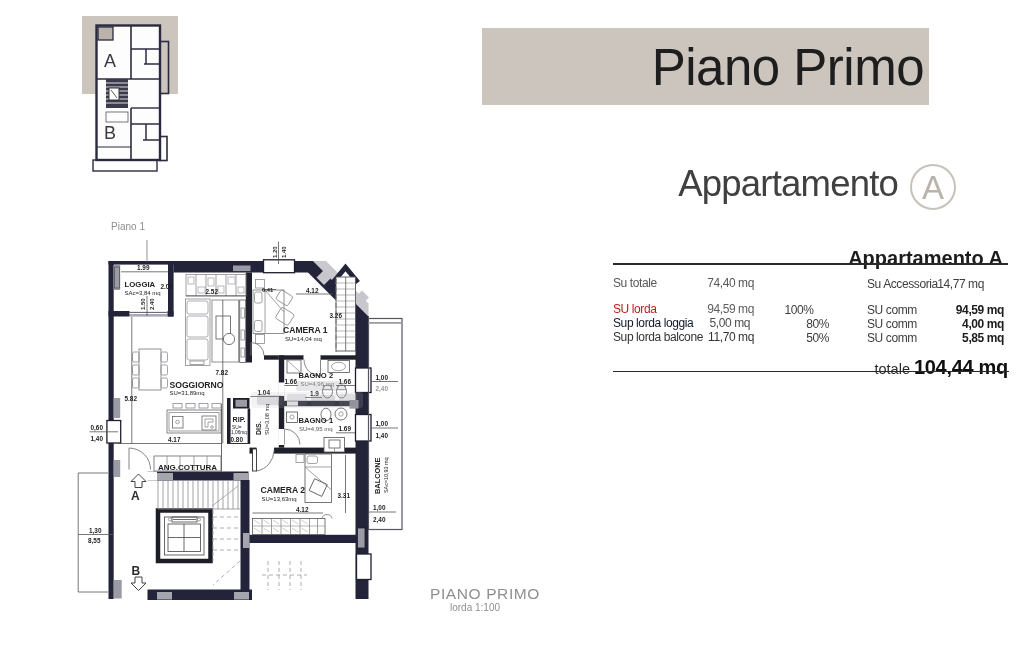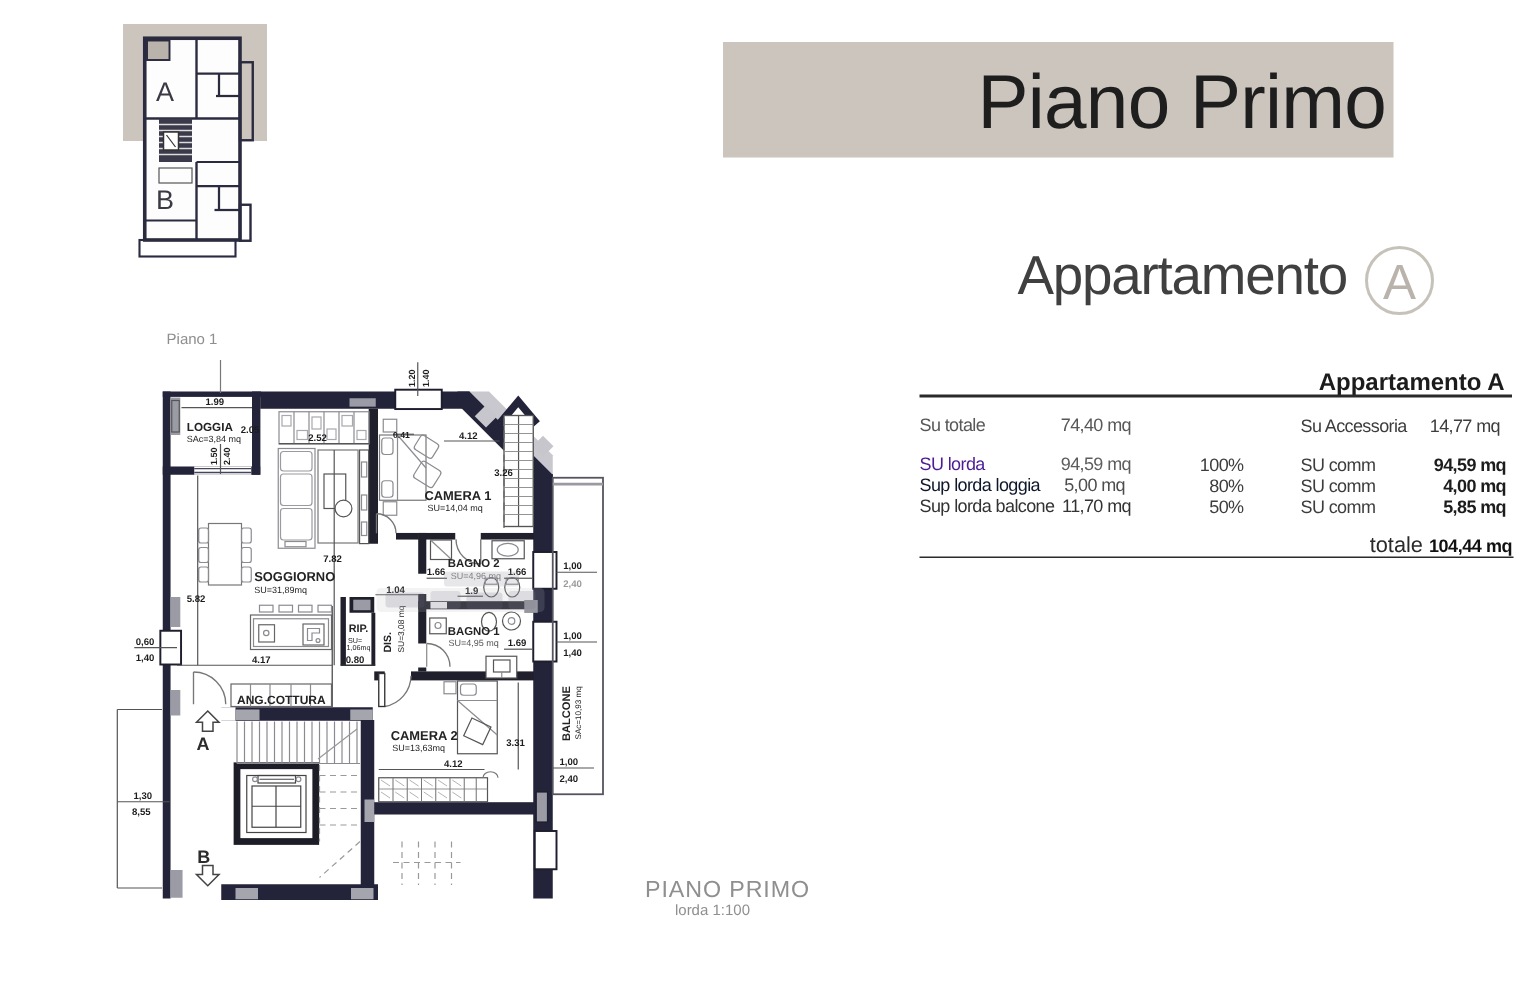--- a/index.html
+++ b/index.html
@@ -9,42 +9,42 @@
 .bold{font-weight:bold;color:#1c1c1c;}
 </style></head>
 <body>
 
 <div class="abs" style="left:482px;top:28px;width:447px;height:77px;background:#cbc5bd;"></div>
 <div class="abs" style="left:482px;top:28px;width:442px;height:77px;line-height:79px;text-align:right;font-size:51px;letter-spacing:-0.5px;color:#1e1e1e;">Piano Primo</div>
 
 <div class="abs" style="left:600px;top:163px;width:298px;text-align:right;font-size:36.5px;letter-spacing:-0.8px;color:#404040;">Appartamento</div>
 <div class="abs" style="left:910px;top:164px;width:46px;height:46px;border:2px solid #c7c2b9;border-radius:50%;box-sizing:border-box;text-align:center;line-height:43px;font-size:33px;color:#b9b3ab;">A</div>
 
-<div class="abs bold" style="left:700px;top:247px;width:303px;text-align:right;font-size:16px;">Appartamento A</div>
+<div class="abs bold" style="left:700px;top:247px;width:303px;text-align:right;font-size:20px;">Appartamento A</div>
 <div class="abs" style="left:613px;top:263px;width:395px;height:1.6px;background:#2a2a2a;"></div>
 <span class="t" style="left:613px;top:276px;color:#585858;">Su totale</span>
 <span class="t tr" style="left:654px;top:276px;width:100px;color:#585858;">74,40 mq</span>
 <span class="t" style="left:867px;top:277px;">Su Accessoria</span>
-<span class="t tr" style="left:904px;top:277px;width:96px;">14,77 mq</span>
-<span class="t" style="left:613px;top:302px;color:#4c1d95;">SU lorda</span>
+<span class="t tr" style="left:904px;top:277px;width:80px;">14,77 mq</span>
+<span class="t" style="left:613px;top:302px;color:#b91c1c;">SU lorda</span>
 <span class="t tr" style="left:654px;top:302px;width:100px;color:#5d5d5d;">94,59 mq</span>
-<span class="t tr" style="left:769px;top:303px;width:60px;">100%</span>
+<span class="t tr" style="left:769px;top:303px;width:60px;text-align:center;">100%</span>
 <span class="t" style="left:867px;top:303px;">SU comm</span>
 <span class="t tr bold" style="left:904px;top:303px;width:100px;">94,59 mq</span>
 <span class="t" style="left:613px;top:316px;color:#0f172a;">Sup lorda loggia</span>
 <span class="t tr" style="left:654px;top:316px;width:96px;color:#4d4d4d;">5,00 mq</span>
 <span class="t tr" style="left:769px;top:317px;width:60px;">80%</span>
 <span class="t" style="left:867px;top:317px;">SU comm</span>
 <span class="t tr bold" style="left:904px;top:317px;width:100px;">4,00 mq</span>
 <span class="t" style="left:613px;top:330px;color:#333;">Sup lorda balcone</span>
 <span class="t tr" style="left:654px;top:330px;width:100px;color:#333;">11,70 mq</span>
 <span class="t tr" style="left:769px;top:331px;width:60px;">50%</span>
 <span class="t" style="left:867px;top:331px;">SU comm</span>
 <span class="t tr bold" style="left:904px;top:331px;width:100px;">5,85 mq</span>
-<div class="abs" style="left:700px;top:356px;width:308px;text-align:right;font-size:14.5px;color:#2a2a2a;">totale <b style="font-size:12px;color:#111;letter-spacing:-0.3px;">104,44 mq</b></div>
+<div class="abs" style="left:700px;top:356px;width:308px;text-align:right;font-size:14.5px;color:#2a2a2a;">totale <b style="font-size:20px;color:#111;letter-spacing:-0.3px;">104,44 mq</b></div>
 <div class="abs" style="left:613px;top:370.5px;width:396px;height:1.7px;background:#2a2a2a;"></div>
 
 <div class="abs" style="left:385px;top:585px;width:200px;text-align:center;font-size:15.5px;letter-spacing:0.6px;color:#8f8f8f;">PIANO PRIMO</div>
 <div class="abs" style="left:375px;top:602px;width:200px;text-align:center;font-size:10px;color:#8f8f8f;">lorda 1:100</div>
 
 <div class="abs" style="left:88px;top:181px;width:80px;text-align:center;font-size:10px;color:#8e8e8e;margin-top:40px;">Piano 1</div>
 <svg class="abs" style="left:0;top:0" width="1024" height="658" viewBox="0 0 1024 658">
 <g id="keyplan">
 <rect x="82" y="16" width="96" height="78" fill="#cbc5bd"></rect>
 

